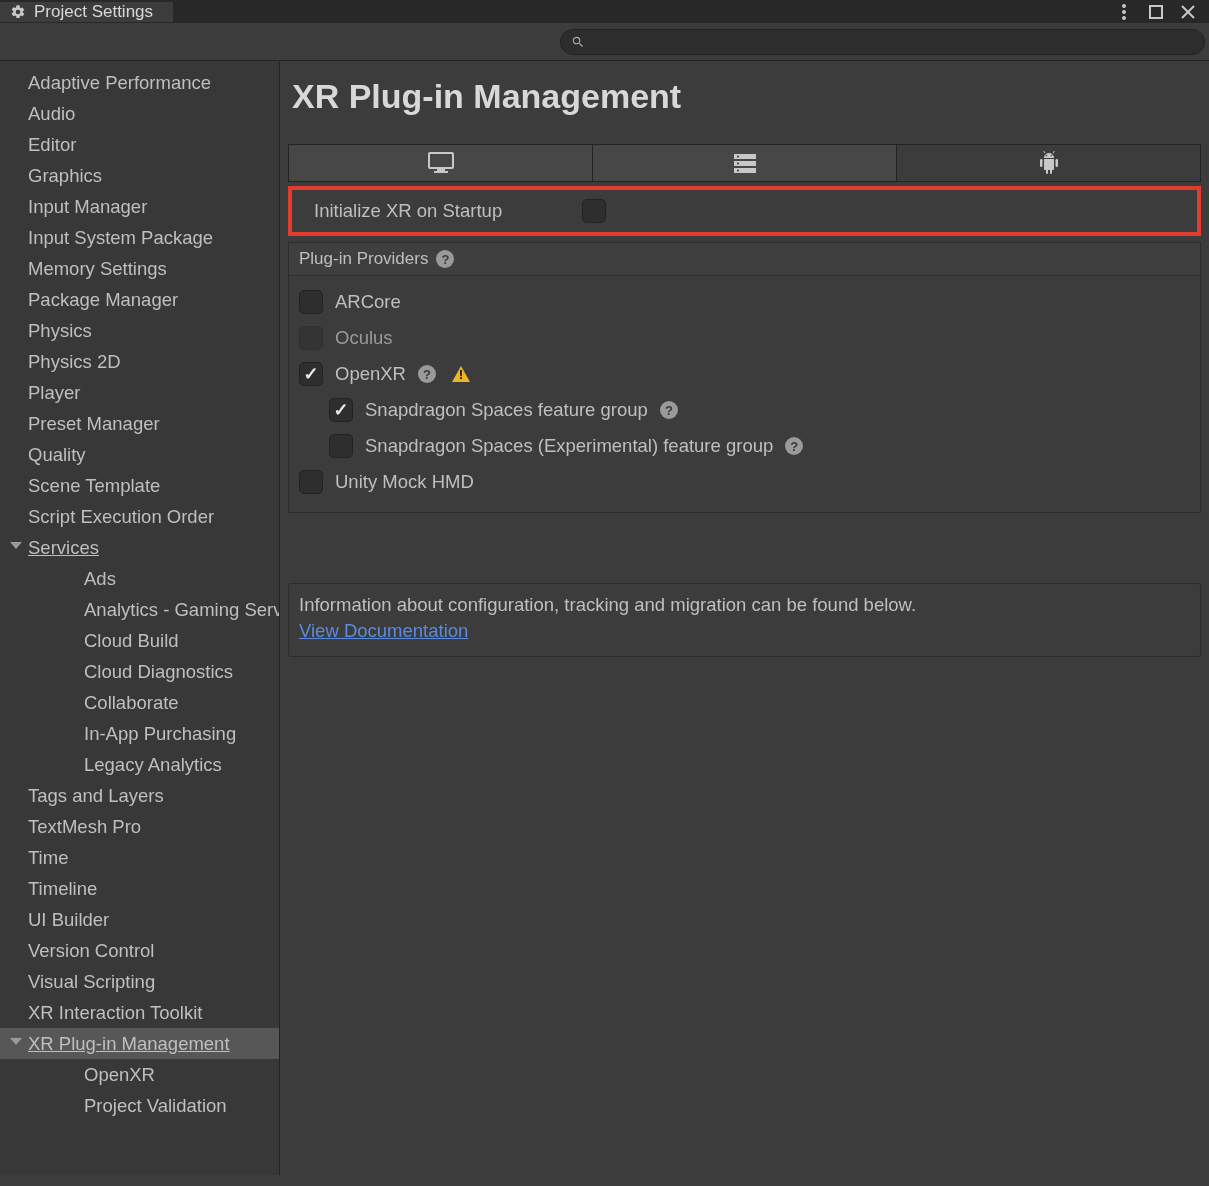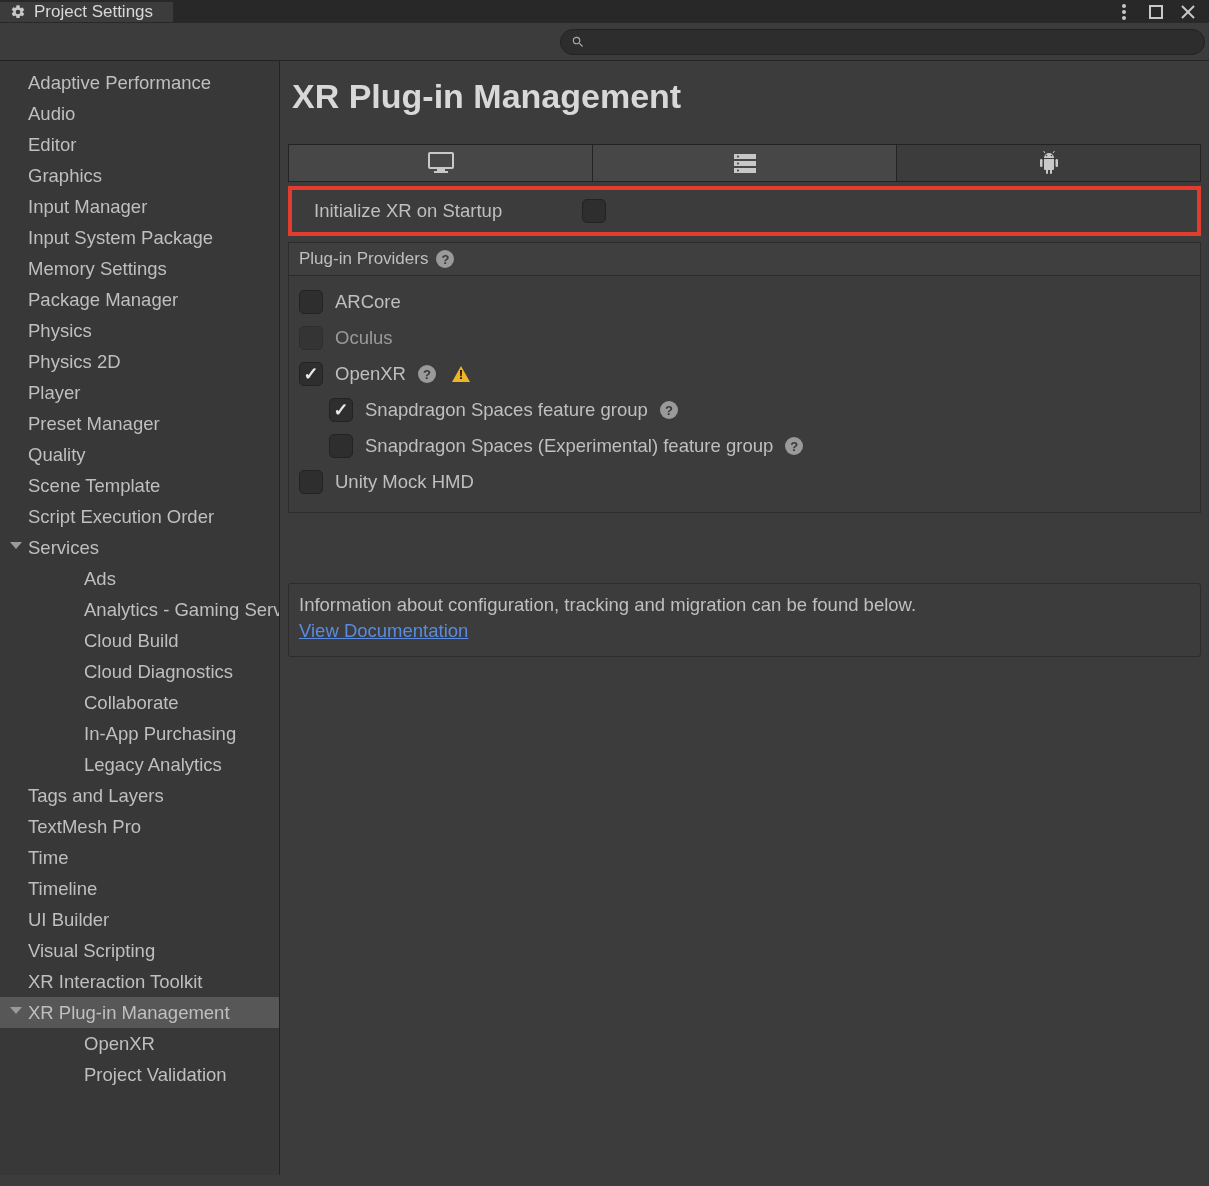--- a/index.html
+++ b/index.html
@@ -28,21 +28,21 @@
   
   .searchrow{display:flex;align-items:center;height:38px;background:var(--bg);border-bottom:1px solid var(--border);}
   .searchbox{margin-left:560px;margin-right:4px;flex:1;height:26px;background:#2d2d2d;border:1px solid #222;border-radius:13px;display:flex;align-items:center;padding:0 10px;color:#aaa;}
   .searchbox svg{width:14px;height:14px;fill:#aaa;margin-right:6px;}
   
   .main{display:flex;height:calc(1186px - 34px - 38px);}
   .sidebar{width:280px;background:var(--bg-darker);border-right:1px solid var(--border);overflow:hidden;padding-top:6px;}
   .sidebar .item{padding:2px 0 2px 28px;cursor:pointer;white-space:nowrap;font-size:18.5px;line-height:27px;}
   .sidebar .item.indent{padding-left:84px;}
   .sidebar .item.selected{background:var(--selected);}
-  .sidebar .expander{position:relative;}
+  .sidebar .expander{position:relative;text-decoration:underline;}
   .sidebar .expander::before{content:"";position:absolute;left:10px;top:10px;border-left:6px solid transparent;border-right:6px solid transparent;border-top:7px solid #9a9a9a;}
   .content{flex:1;padding:10px 8px 0 8px;overflow:hidden;}
   h1.page-title{color:var(--text-strong);font-size:34px;font-weight:bold;margin:6px 0 28px 4px;}
   
   .platform-tabs{display:flex;height:38px;border:1px solid var(--border);}
   .platform-tab{flex:1;display:flex;align-items:center;justify-content:center;background:#474747;border-right:1px solid var(--border);cursor:pointer;}
   .platform-tab:last-child{border-right:none;}
   .platform-tab.active{background:#3c3c3c;}
   .platform-tab svg{fill:#c8c8c8;}
   
@@ -128,20 +128,21 @@
       <div class="item indent">Cloud Build</div>
       <div class="item indent">Cloud Diagnostics</div>
       <div class="item indent">Collaborate</div>
       <div class="item indent">In-App Purchasing</div>
       <div class="item indent">Legacy Analytics</div>
       <div class="item">Tags and Layers</div>
       <div class="item">TextMesh Pro</div>
       <div class="item">Time</div>
       <div class="item">Timeline</div>
       <div class="item">UI Builder</div>
+      <div class="item">Version Control</div>
       <div class="item">Visual Scripting</div>
       <div class="item">XR Interaction Toolkit</div>
       <div class="item selected expander">XR Plug-in Management</div>
       <div class="item indent">OpenXR</div>
       <div class="item indent">Project Validation</div>
     </div>
 
   <div class="content">
     <h1 class="page-title">XR Plug-in Management</h1>
 

